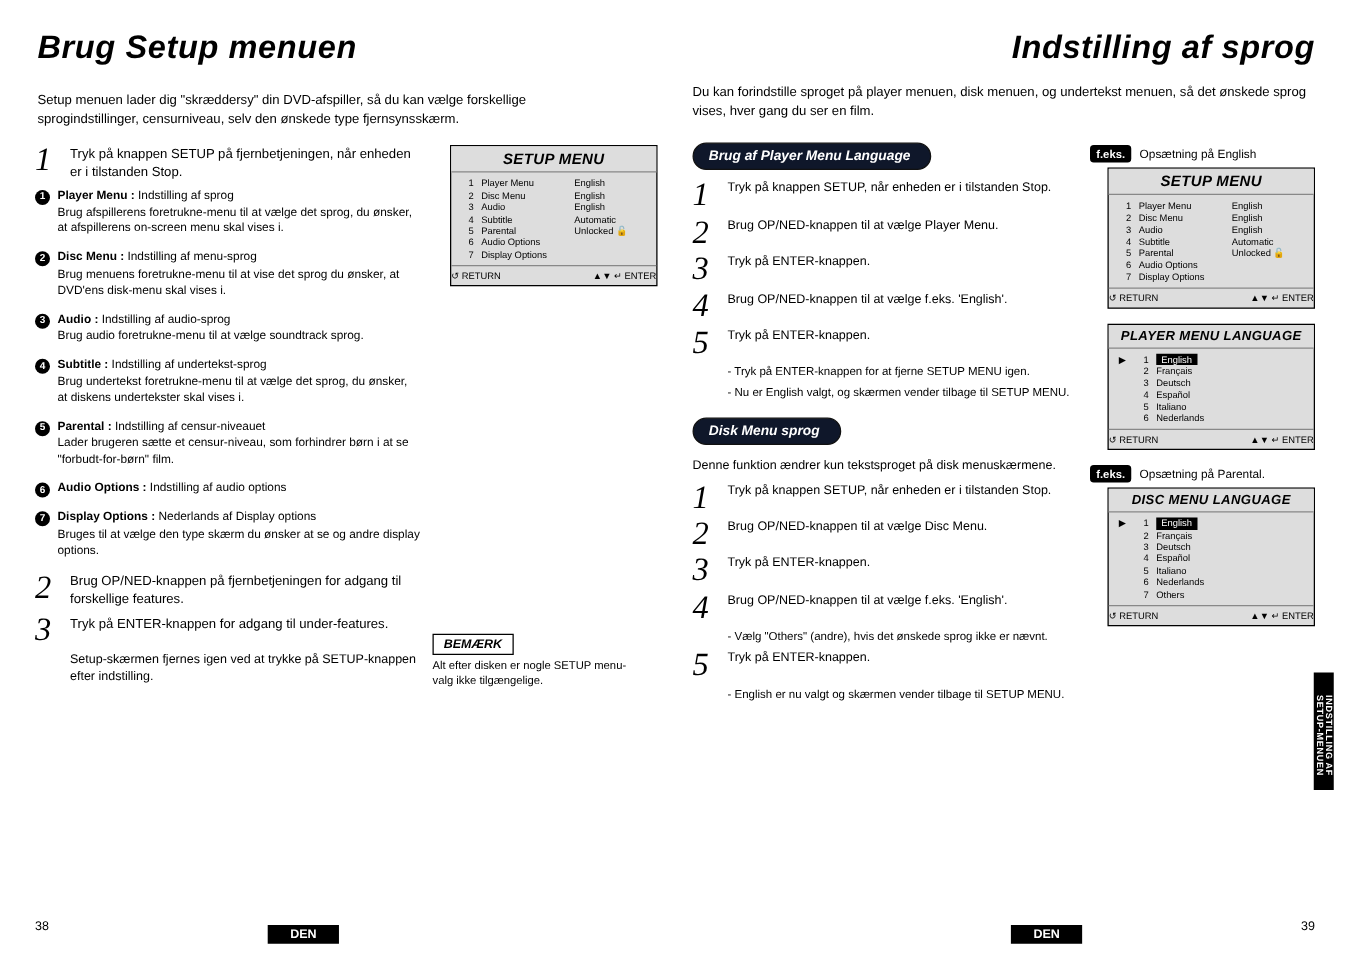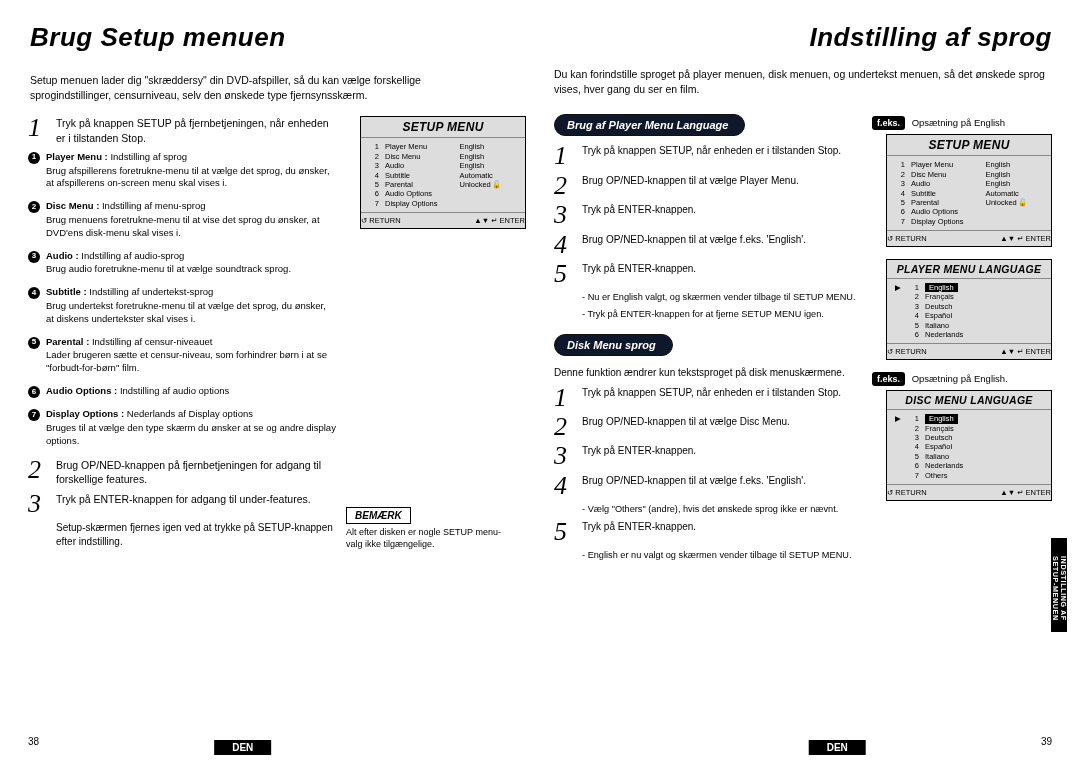--- a/index.html
+++ b/index.html
@@ -196,22 +196,22 @@
             <div class="steptxt sm">Tryk på ENTER-knappen.</div>
           </div>
         <div class="step">
             <div class="stepnum">4</div>
             <div class="steptxt sm">Brug OP/NED-knappen til at vælge f.eks. 'English'.</div>
           </div>
         <div class="step">
             <div class="stepnum">5</div>
             <div class="steptxt sm">Tryk på ENTER-knappen.</div>
           </div>
+        <div class="indentnote">Tryk på ENTER-knappen for at fjerne SETUP MENU igen.</div>
         <div class="indentnote">Nu er English valgt, og skærmen vender tilbage til SETUP MENU.</div>
-        <div class="indentnote">Tryk på ENTER-knappen for at fjerne SETUP MENU igen.</div>
 
         <div class="pill" style="margin-top:10px;">Disk Menu sprog</div>
         <div class="steptxt sm" style="margin:4px 0 6px 0;">Denne funktion ændrer kun tekstsproget på disk menuskærmene.</div>
         <div class="step">
             <div class="stepnum">1</div>
             <div class="steptxt sm">Tryk på knappen SETUP, når enheden er i tilstanden Stop.</div>
           </div>
         <div class="step">
             <div class="stepnum">2</div>
             <div class="steptxt sm">Brug OP/NED-knappen til at vælge Disc Menu.</div>
@@ -324,21 +324,21 @@
               </table>
             </div>
             <div class="ft">
               <span>↺ RETURN</span>
               <span>▲▼ ↵ ENTER</span>
             </div>
           </div>
 
         <div style="font-size:9.5px;margin:6px 0 4px 0;">
           <span class="feks">f.eks.</span>
-          <span>Opsætning på English.</span>
+          <span>Opsætning på Parental.</span>
         </div>
         <div class="menu-card" id="dml-card">
             <div class="mtitle" style="font-size:10.5px">DISC MENU LANGUAGE</div>
             <div class="mbody">
               <table>
                 <tbody>
                   <tr>
                     <td style="width:10px">▶&nbsp;</td>
                     <td class="n">1</td>
                     <td><span class="sel">English</span></td>

